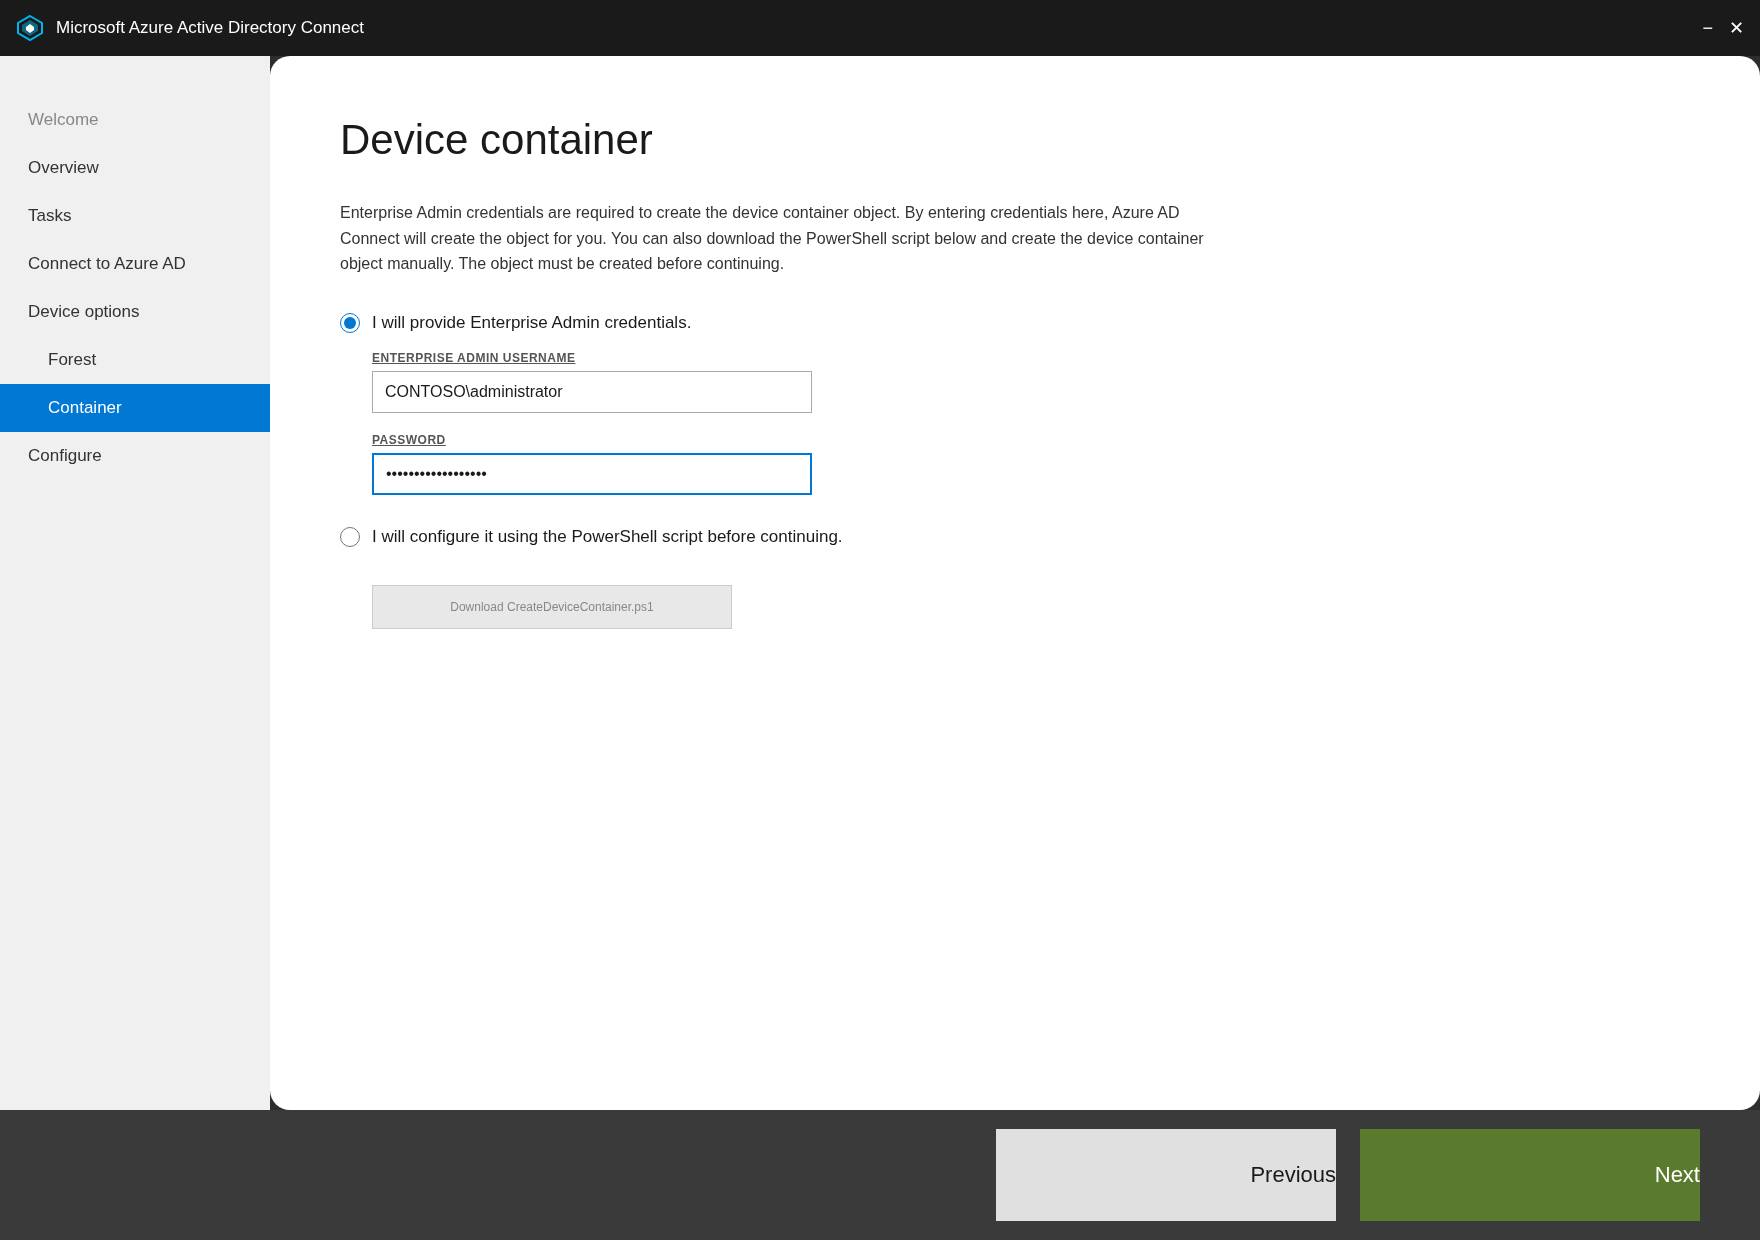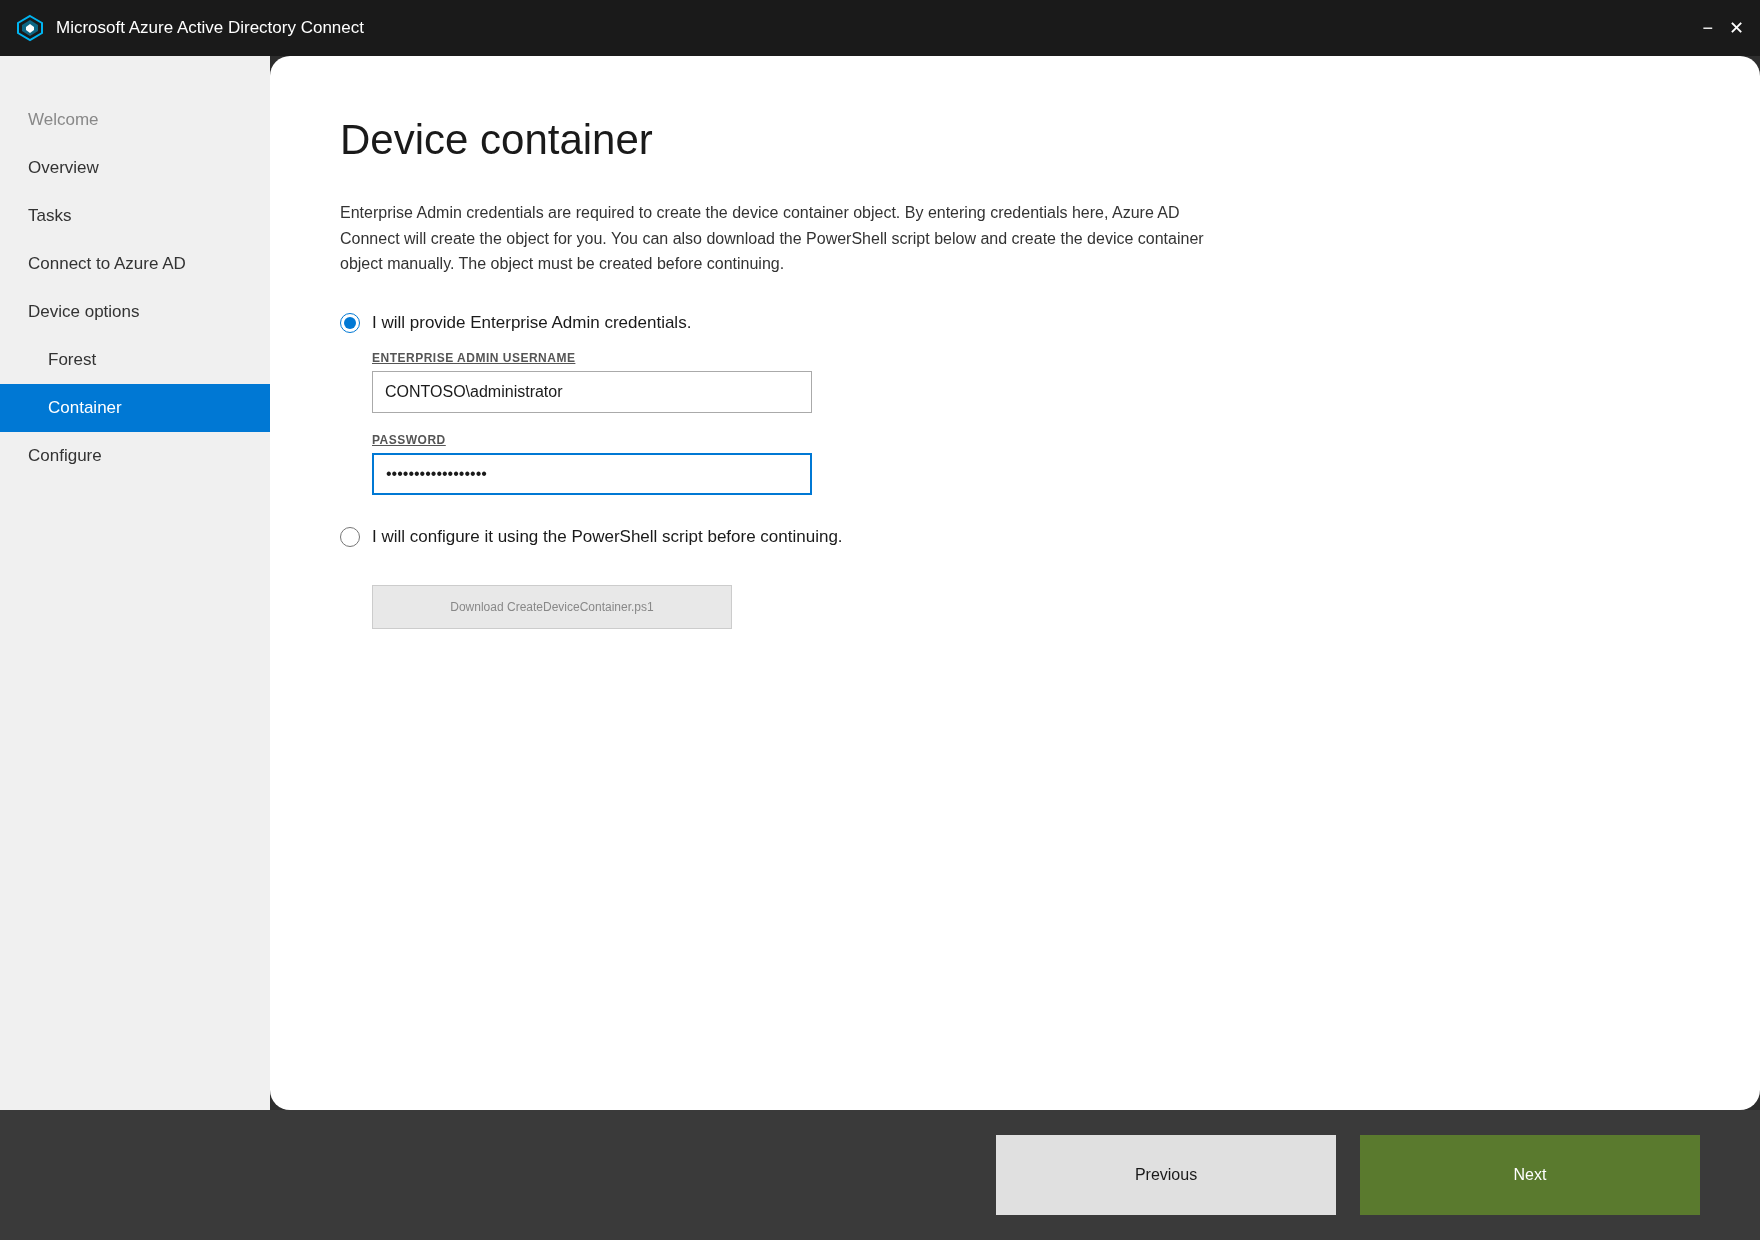--- a/index.html
+++ b/index.html
@@ -201,25 +201,26 @@
       display: flex;
       align-items: center;
       justify-content: flex-end;
       padding: 0 60px;
       gap: 24px;
       flex-shrink: 0;
     }
 
     .footer-btn {
       width: 340px;
-      height: 80px;
-      font-size: 16px;
+      height: 92px;
+      font-size: 22px;
       cursor: pointer;
       border: none;
       font-family: 'Segoe UI', sans-serif;
+      text-align: right;
     }
 
     .btn-previous {
       background: #e0e0e0;
       color: #1a1a1a;
     }
 
     .btn-next {
       background: #5a7a2e;
       color: #ffffff;

